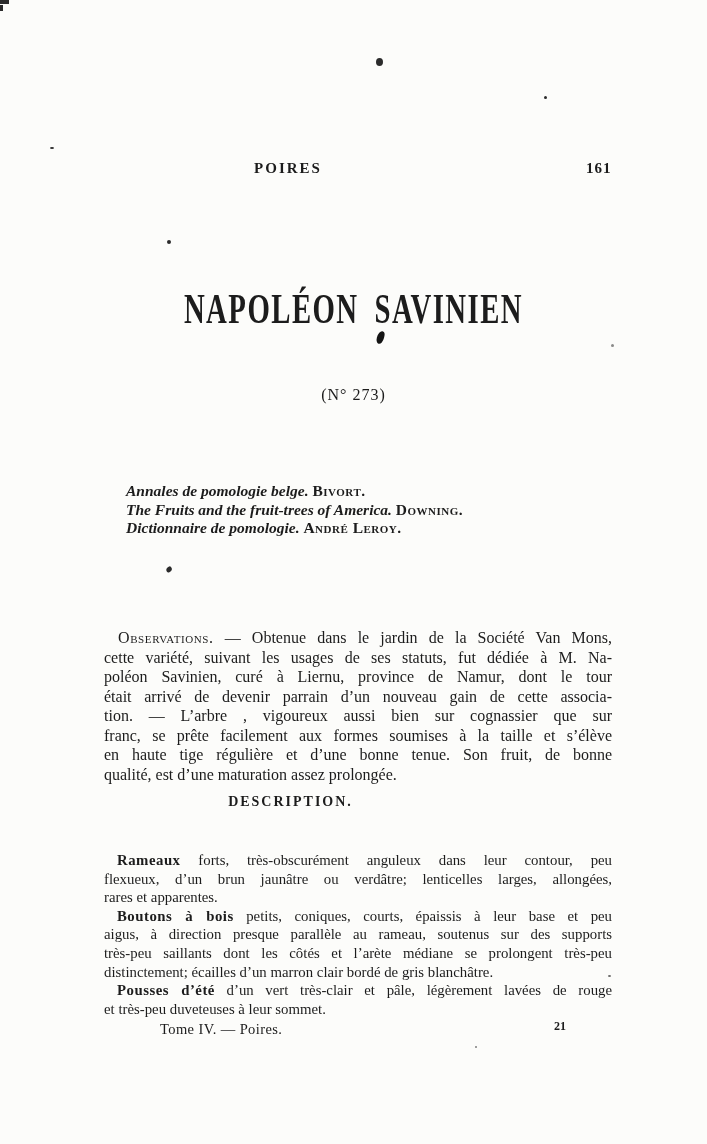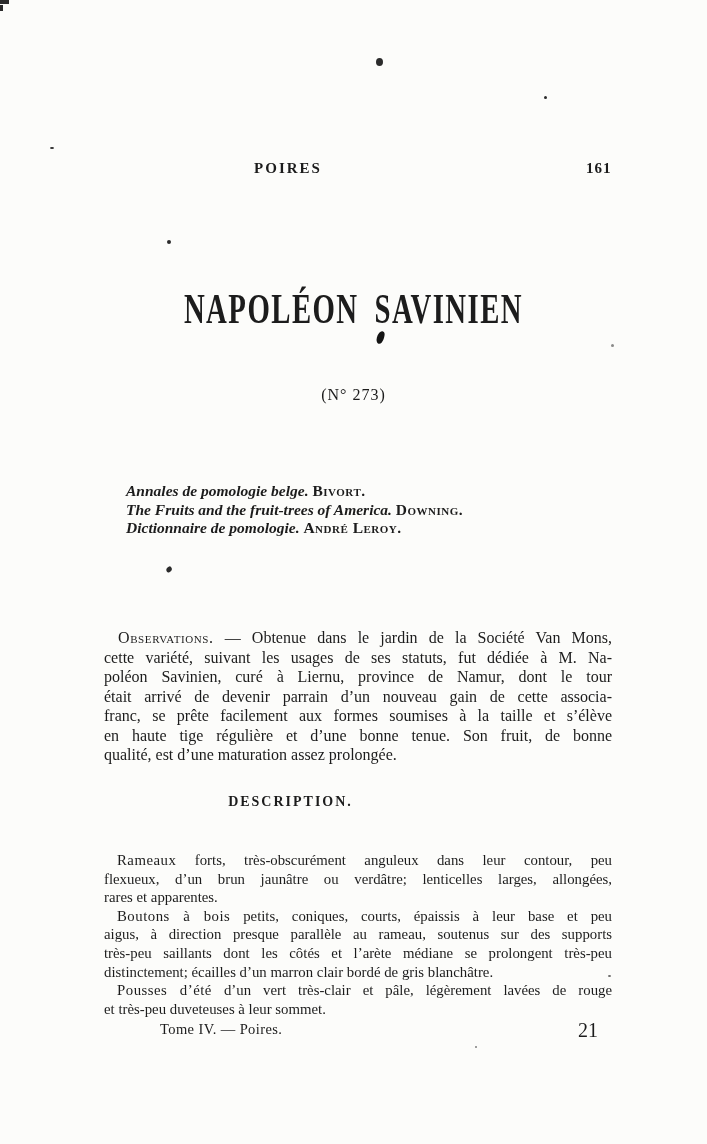--- a/index.html
+++ b/index.html
@@ -65,28 +65,28 @@
   .section-heading {
     position:absolute; top:794px; left:0; width:581px; text-align:center;
     font-size:14px; font-weight:bold; letter-spacing:2px;
   }
 
   .description-block {
     position:absolute; top:851px; left:104px; width:508px;
     font-size:14.8px; line-height:18.6px;
   }
   .description-block .line.first { padding-left:13px; }
-  .lead-bold { font-weight:normal; letter-spacing:0.5px; }
+  .lead-bold { font-weight:bold; letter-spacing:0.5px; }
 
   
   .footer-imprint {
     position:absolute; top:1021px; left:160px; font-size:14.5px; letter-spacing:0.4px;text-align:right;
   }
   .signature-mark {
-    position:absolute; top:1019px; left:554px; font-size:20px; font-weight:normal;margin-left:24px;
+    position:absolute; top:1019px; left:554px; font-size:12px; font-weight:bold;
   }
 
   
   .speck { position:absolute; background:#2b2b2b; border-radius:50%; }
   .sp1 { left:0; top:0; width:9px; height:4px; border-radius:0; }
   .sp2 { left:0; top:5px; width:3px; height:6px; border-radius:0; }
   .sp3 { left:376px; top:58px; width:7px; height:8px; }
   .sp4 { left:544px; top:96px; width:3px; height:3px; }
   .sp5 { left:50px; top:147px; width:4px; height:2px; }
   .sp6 { left:167px; top:240px; width:4px; height:4px; }
@@ -115,20 +115,21 @@
     <li><span class="work-title">Annales de pomologie belge.</span> <span class="work-author">Bivort.</span></li>
     <li><span class="work-title">The Fruits and the fruit-trees of America.</span> <span class="work-author">Downing.</span></li>
     <li><span class="work-title">Dictionnaire de pomologie.</span> <span class="work-author">André Leroy.</span></li>
   </ul>
 
   <div class="para obs">
     <div class="line first"><span class="lead-sc">Observations.</span><span> — Obtenue dans le jardin de la Société Van Mons,</span></div>
     <div class="line">cette variété, suivant les usages de ses statuts, fut dédiée à M. Na-</div>
     <div class="line">poléon Savinien, curé à Liernu, province de Namur, dont le tour</div>
     <div class="line">était arrivé de devenir parrain d’un nouveau gain de cette associa-</div>
+    <div class="line">tion. — L’arbre , vigoureux aussi bien sur cognassier que sur</div>
     <div class="line">franc, se prête facilement aux formes soumises à la taille et s’élève</div>
     <div class="line">en haute tige régulière et d’une bonne tenue. Son fruit, de bonne</div>
     <div class="line last">qualité, est d’une maturation assez prolongée.</div>
   </div>
 
   <div class="section-heading">DESCRIPTION.</div>
 
   <div class="description-block">
 
     <div class="para">

